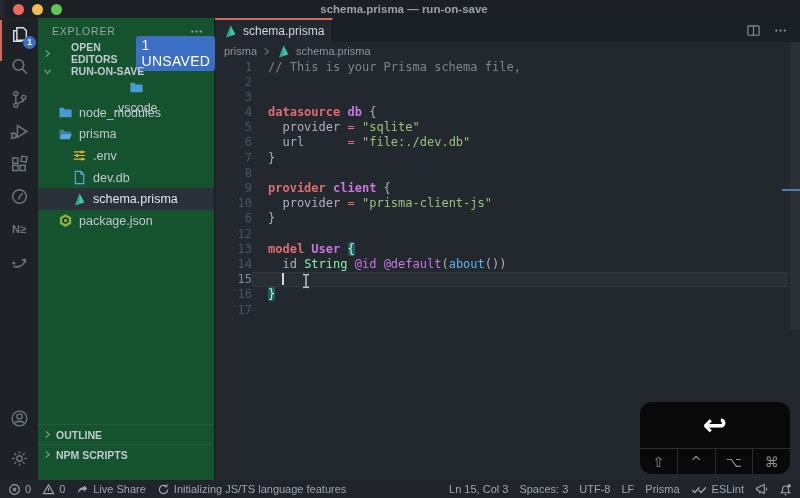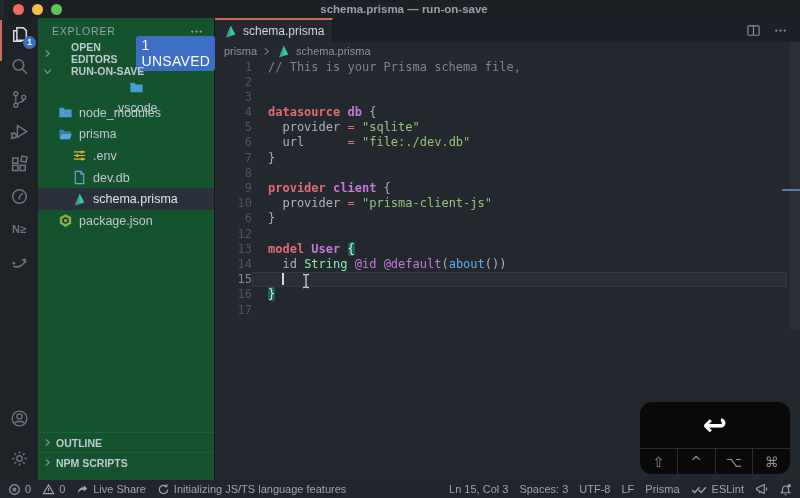--- a/index.html
+++ b/index.html
@@ -22,21 +22,21 @@
   
   .sidebar{position:absolute;left:38px;top:18px;width:177px;height:462px;background:#14532d;border-right:1px solid #16191d;box-sizing:border-box}
   .sb-header{height:26px;display:flex;align-items:center;padding:0 10px 0 14px;color:#9aa1ac;font-size:10.5px;letter-spacing:.8px}
   .sb-more{margin-left:auto;color:#9aa1ac;cursor:pointer}
   .sec-row{height:18px;display:flex;align-items:center;gap:19px;padding-left:5px;color:#c3c9d2;font-size:10.5px;font-weight:700;cursor:pointer}
   .sec-row .icon{color:#8a919c}
   .badge-unsaved{background:#3c6fc4;color:#fff;font-size:14px;font-weight:400;padding:1.5px 5px;border-radius:3px;margin-left:0;letter-spacing:.3px}
   #file-tree{margin-top:0}
   .trow{height:21.7px;display:flex;align-items:center;gap:6px;font-size:12.5px;color:#c2c8d1;cursor:pointer;white-space:nowrap}
   .trow.sel{background:#2b313b;color:#e2e5ea}
-  .bottom-secs{position:absolute;bottom:8px;left:0;right:0}
+  .bottom-secs{position:absolute;bottom:16px;left:0;right:0}
   .bsec{height:19px;border-top:1px solid rgba(255,255,255,.06);display:flex;align-items:center;gap:4px;padding-left:5px;font-size:10.5px;font-weight:700;color:#c3c9d2;cursor:pointer}
   .bsec .icon{color:#8a919c}
   
   .editor{position:absolute;left:215px;top:18px;width:585px;height:462px;background:#23272e}
   .tabbar{position:absolute;top:0;left:0;right:0;height:24px;background:#1b2026;display:flex}
   .tab{width:118px;height:24px;background:#23272e;border-top:2px solid #cf6a58;border-right:1px solid #16191d;box-sizing:border-box;display:flex;align-items:center;gap:5px;padding:0 8px;font-size:12px;color:#d2d6dd;cursor:pointer}
   .tab-dot{width:7px;height:7px;border-radius:50%;background:#c4c9d1;margin-left:4px}
   .tab-actions{margin-left:auto;display:flex;align-items:center;gap:12px;padding-right:12px;color:#8a919c}
   .tab-actions .icon{cursor:pointer}
   .breadcrumb{position:absolute;top:24px;left:0;right:0;height:18px;display:flex;align-items:center;gap:5px;padding-left:9px;font-size:11px;color:#8d95a1}

